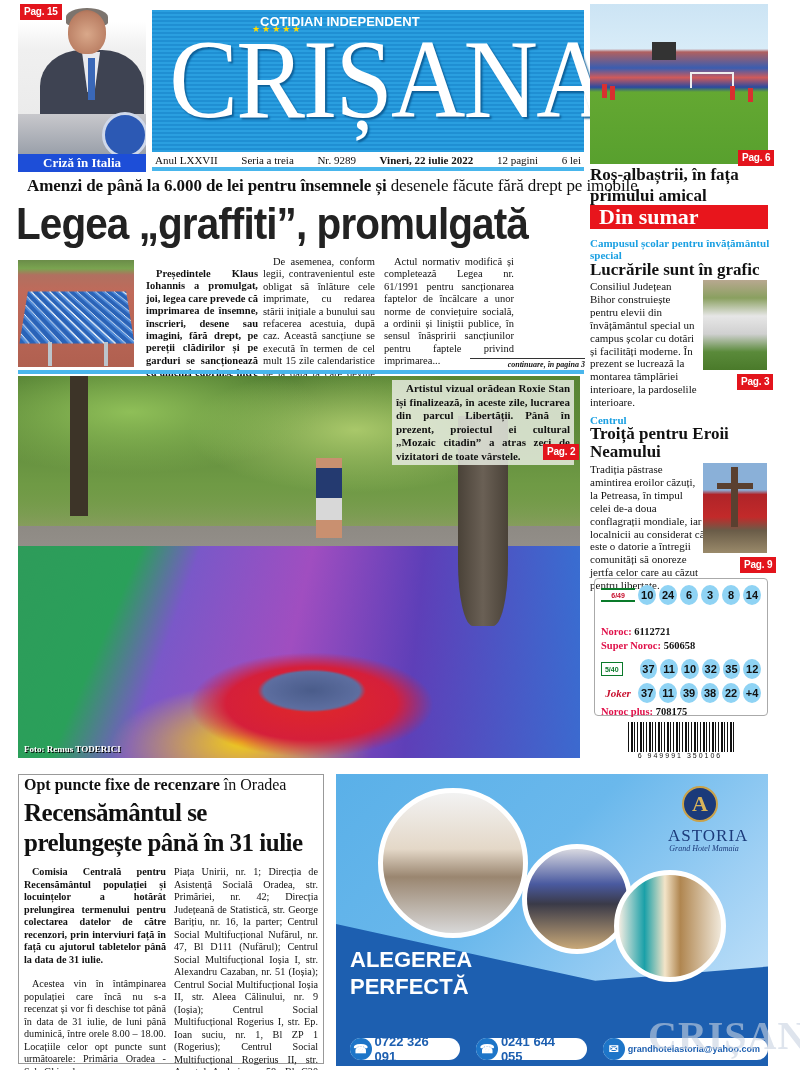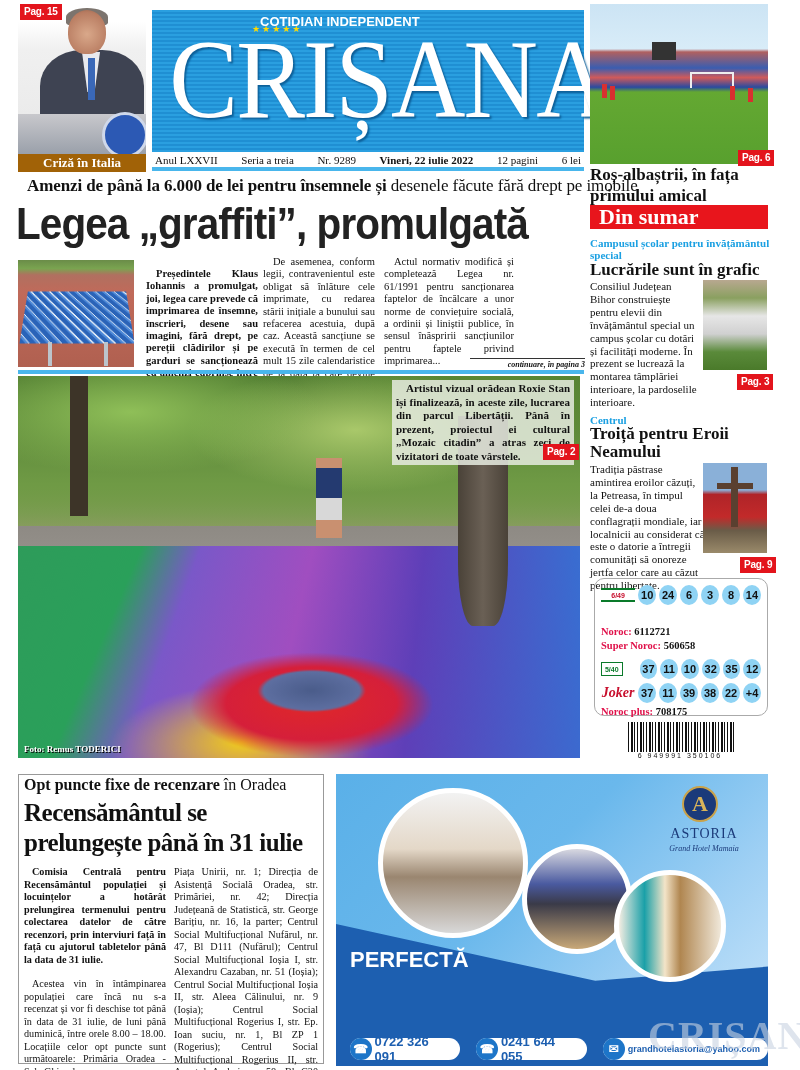--- a/index.html
+++ b/index.html
@@ -9,21 +9,21 @@
 
 
 #draghi{left:18px;top:4px;width:128px;height:150px;background:linear-gradient(180deg,#fff 0%,#fff 12%,#f0f0f0 30%,#e8e8e8 100%);overflow:hidden}
 #draghi .head{position:absolute;left:50px;top:6px;width:38px;height:44px;border-radius:50% 50% 45% 45%;background:radial-gradient(circle at 50% 55%,#d9a88a 0%,#b97d62 70%,#8a5a44 100%)}
 #draghi .hair{position:absolute;left:48px;top:4px;width:42px;height:18px;border-radius:50% 50% 20% 20%;background:#7c746e}
 #draghi .body{position:absolute;left:22px;top:46px;width:104px;height:90px;background:#3e4352;border-radius:40% 40% 0 0}
 #draghi .shirt{position:absolute;left:64px;top:48px;width:18px;height:40px;background:#e8e9ee;clip-path:polygon(0 0,100% 0,70% 100%,30% 100%)}
 #draghi .tie{position:absolute;left:70px;top:54px;width:7px;height:42px;background:#3a68b8}
 #draghi .podium{position:absolute;left:0;top:110px;width:128px;height:40px;background:linear-gradient(180deg,#c8c8cc,#9aa0aa)}
 #draghi .seal{position:absolute;left:84px;top:108px;width:46px;height:46px;border-radius:50%;background:#2c59b4;border:3px solid #cfd8ea}
-#criza{left:18px;top:154px;width:128px;height:18px;background:#a16207;color:#fff;font-weight:bold;font-size:13px;text-align:center;line-height:18px}
+#criza{left:18px;top:154px;width:128px;height:18px;background:#1d4ed8;color:#fff;font-weight:bold;font-size:13px;text-align:center;line-height:18px}
 
 
 #mast{left:152px;top:10px;width:432px;height:142px;background:repeating-linear-gradient(180deg,#2a9fe0 0px,#2a9fe0 2px,#1f8fd3 2px,#1f8fd3 4px);}
 #mast .cot{position:absolute;left:0;width:100%;top:4px;text-align:left;padding-left:108px;color:#fff;font-family:"Liberation Sans",sans-serif;font-weight:bold;font-size:13px;letter-spacing:0}
 #mast .title{position:absolute;left:0;top:10px;width:100%;text-align:center;color:#fff;font-family:"Liberation Serif",serif;font-size:112px;line-height:118px;letter-spacing:-2px;transform:scaleX(0.92);text-shadow:2px 2px 2px #0d5f98}
 #mast .stars{position:absolute;left:100px;top:14px;color:#ffd900;font-size:9px;letter-spacing:2px}
 #infobar{left:152px;top:152px;width:432px;height:19px;display:flex;justify-content:space-between;align-items:center;padding:0 3px;font-size:11px;border-bottom:4px solid #49b6ec}
 #infobar .date{font-weight:bold}
 
 
@@ -73,27 +73,27 @@
 #t1{left:590px;top:280px;width:108px}
 #img1{left:703px;top:280px;width:64px;height:90px;background:linear-gradient(180deg,#b8a890 0%,#8aa060 20%,#e6e6e6 40%,#d0d0d0 60%,#5a8a3a 80%,#4a7a2a 100%)}
 #k2{left:590px;top:414px;width:180px}
 #h2{left:590px;top:425px;width:200px}
 #t2{left:590px;top:463px;width:115px}
 #img2{left:703px;top:463px;width:64px;height:90px;background:linear-gradient(180deg,#8ab0d8 0%,#8ab0d8 30%,#b02428 35%,#c22a2a 60%,#6a5c48 75%,#9a8a6a 100%)}
 #img2 .cross{position:absolute;left:28px;top:4px;width:7px;height:60px;background:#5a4030}
 #img2 .bar{position:absolute;left:14px;top:20px;width:36px;height:6px;background:#5a4030}
 
 
-#lotto{left:594px;top:578px;width:174px;height:138px;border:1.5px solid #aaa;border-radius:10px;padding:4px 6px}
+#lotto{left:594px;top:578px;width:174px;height:138px;border:1.5px solid #aaa;border-radius:4px;padding:4px 6px}
 .lrow{display:flex;align-items:center;gap:3px;height:24px}
 .ball{width:20px;height:20px;border-radius:50%;background:#8fd3f4;font-family:"Liberation Sans",sans-serif;font-weight:bold;font-size:11px;display:flex;align-items:center;justify-content:center;color:#111}
 .logo{width:38px;height:14px;font-family:"Liberation Sans",sans-serif;font-size:7px;font-weight:bold;display:flex;align-items:center;justify-content:center}
 .logo.l649{border-top:2px solid #0a7a2a;border-bottom:2px solid #0a7a2a;color:#c8102e}
 .logo.l540{border:1.5px solid #0a7a2a;color:#0a7a2a;width:24px;margin-right:14px}
-.logo.joker{color:#c8102e;font-style:italic;font-size:14px;font-family:"Liberation Serif",serif}
+.logo.joker{color:#c8102e;font-style:italic;font-size:11px;font-family:"Liberation Serif",serif}
 .lt{font-size:10.5px;font-weight:bold;line-height:14px}
 .lt .lab{color:#e0114a}
 #barcode{left:628px;top:722px;width:106px;height:34px;background:repeating-linear-gradient(90deg,#111 0 1px,#fff 1px 3px,#111 3px 5px,#fff 5px 6px,#111 6px 7px,#fff 7px 9px)}
 #barcodetxt{left:620px;top:752px;width:120px;background:#fff;font-family:"Liberation Sans",sans-serif;font-size:7px;letter-spacing:2px;text-align:center}
 
 
 #recbox{left:18px;top:774px;width:306px;height:290px;border:1px solid #999}
 #recKick{left:24px;top:776px;font-size:16px;font-weight:bold;white-space:nowrap}
 #recKick span.n{font-weight:normal}
 #recHead{left:24px;top:798px;width:300px;font-size:25px;font-weight:bold;line-height:30px;letter-spacing:-0.5px}
@@ -103,21 +103,21 @@
 #rc2{left:174px;top:866px;width:144px;font-size:10.2px;line-height:12.5px;text-align:justify}
 
 
 #ad{left:336px;top:774px;width:432px;height:292px;overflow:hidden;background:linear-gradient(135deg,#5ab0e8 0%,#6ab8ec 40%,#9fd0f4 70%,#cfe8fb 100%)}
 #ad .darkband{position:absolute;left:0;top:150px;width:100%;height:142px;background:#1d5fb0;clip-path:polygon(0 0,60% 40%,100% 30%,100% 100%,0 100%)}
 #ad .circle{position:absolute;border-radius:50%;border:5px solid #fff;overflow:hidden}
 #ad .c1{left:42px;top:14px;width:150px;height:150px;background:linear-gradient(180deg,#f2f2f2 0%,#e4d8c8 40%,#9a8670 60%,#d8d8d8 100%)}
 #ad .c2{left:186px;top:70px;width:110px;height:110px;background:linear-gradient(180deg,#d8d8e0 0%,#4a5aa0 35%,#3a3a48 55%,#c8a878 100%)}
 #ad .c3{left:278px;top:96px;width:112px;height:112px;background:linear-gradient(90deg,#f4ede2 0%,#1aa0a8 25%,#f3e4c8 45%,#b08650 60%,#f0e8da 100%)}
 #ad .logo{position:absolute;left:346px;top:12px;width:36px;height:36px;border-radius:50%;background:#1b3a7a;border:2px solid #c9a24a;color:#d9b45a;font-size:22px;display:flex;align-items:center;justify-content:center;font-family:"Liberation Serif",serif}
-#ad .brand{position:absolute;left:332px;top:52px;width:72px;text-align:center;color:#1b3a7a;font-size:14px;letter-spacing:1px}
+#ad .brand{position:absolute;left:332px;top:52px;width:72px;text-align:center;color:#1b3a7a;font-size:17px;letter-spacing:1px}
 #ad .brandsub{position:absolute;left:332px;top:70px;width:72px;text-align:center;color:#1b3a7a;font-size:8px;font-style:italic}
 #ad .slogan{position:absolute;left:14px;top:172px;color:#fff;font-family:"Liberation Sans",sans-serif;font-weight:bold;font-size:22px;line-height:27px}
 #ad .contacts{position:absolute;left:14px;top:264px;display:flex;gap:16px}
 .pill{display:flex;align-items:center;background:#fff;border-radius:11px;height:22px;padding-right:8px;color:#1d5fb0;font-family:"Liberation Sans",sans-serif;font-weight:bold;font-size:13px}
 .pill .ic{width:22px;height:22px;border-radius:50%;background:#1d75c8;color:#fff;display:flex;align-items:center;justify-content:center;font-size:12px;margin-right:3px}
 .pill.mail{font-size:9px}
 #watermark{left:648px;top:1012px;font-size:40px;font-weight:bold;color:rgba(200,210,225,0.6);letter-spacing:1px}
 </style>
 </head>
 <body>
@@ -245,20 +245,21 @@
 
 <div id="ad" class="abs">
   <div class="darkband"></div>
   <div class="circle c1"></div>
   <div class="circle c2"></div>
   <div class="circle c3"></div>
   <div class="logo">A</div>
   <div class="brand">ASTORIA</div>
   <div class="brandsub">Grand Hotel Mamaia</div>
   <div class="slogan">
+    <div>ALEGEREA</div>
     <div>PERFECTĂ</div>
   </div>
   <div class="contacts">
     <div class="pill">
         <span class="ic">☎</span>
         <span>0722 326 091</span>
       </div>
     <div class="pill">
         <span class="ic">☎</span>
         <span>0241 644 055</span>

